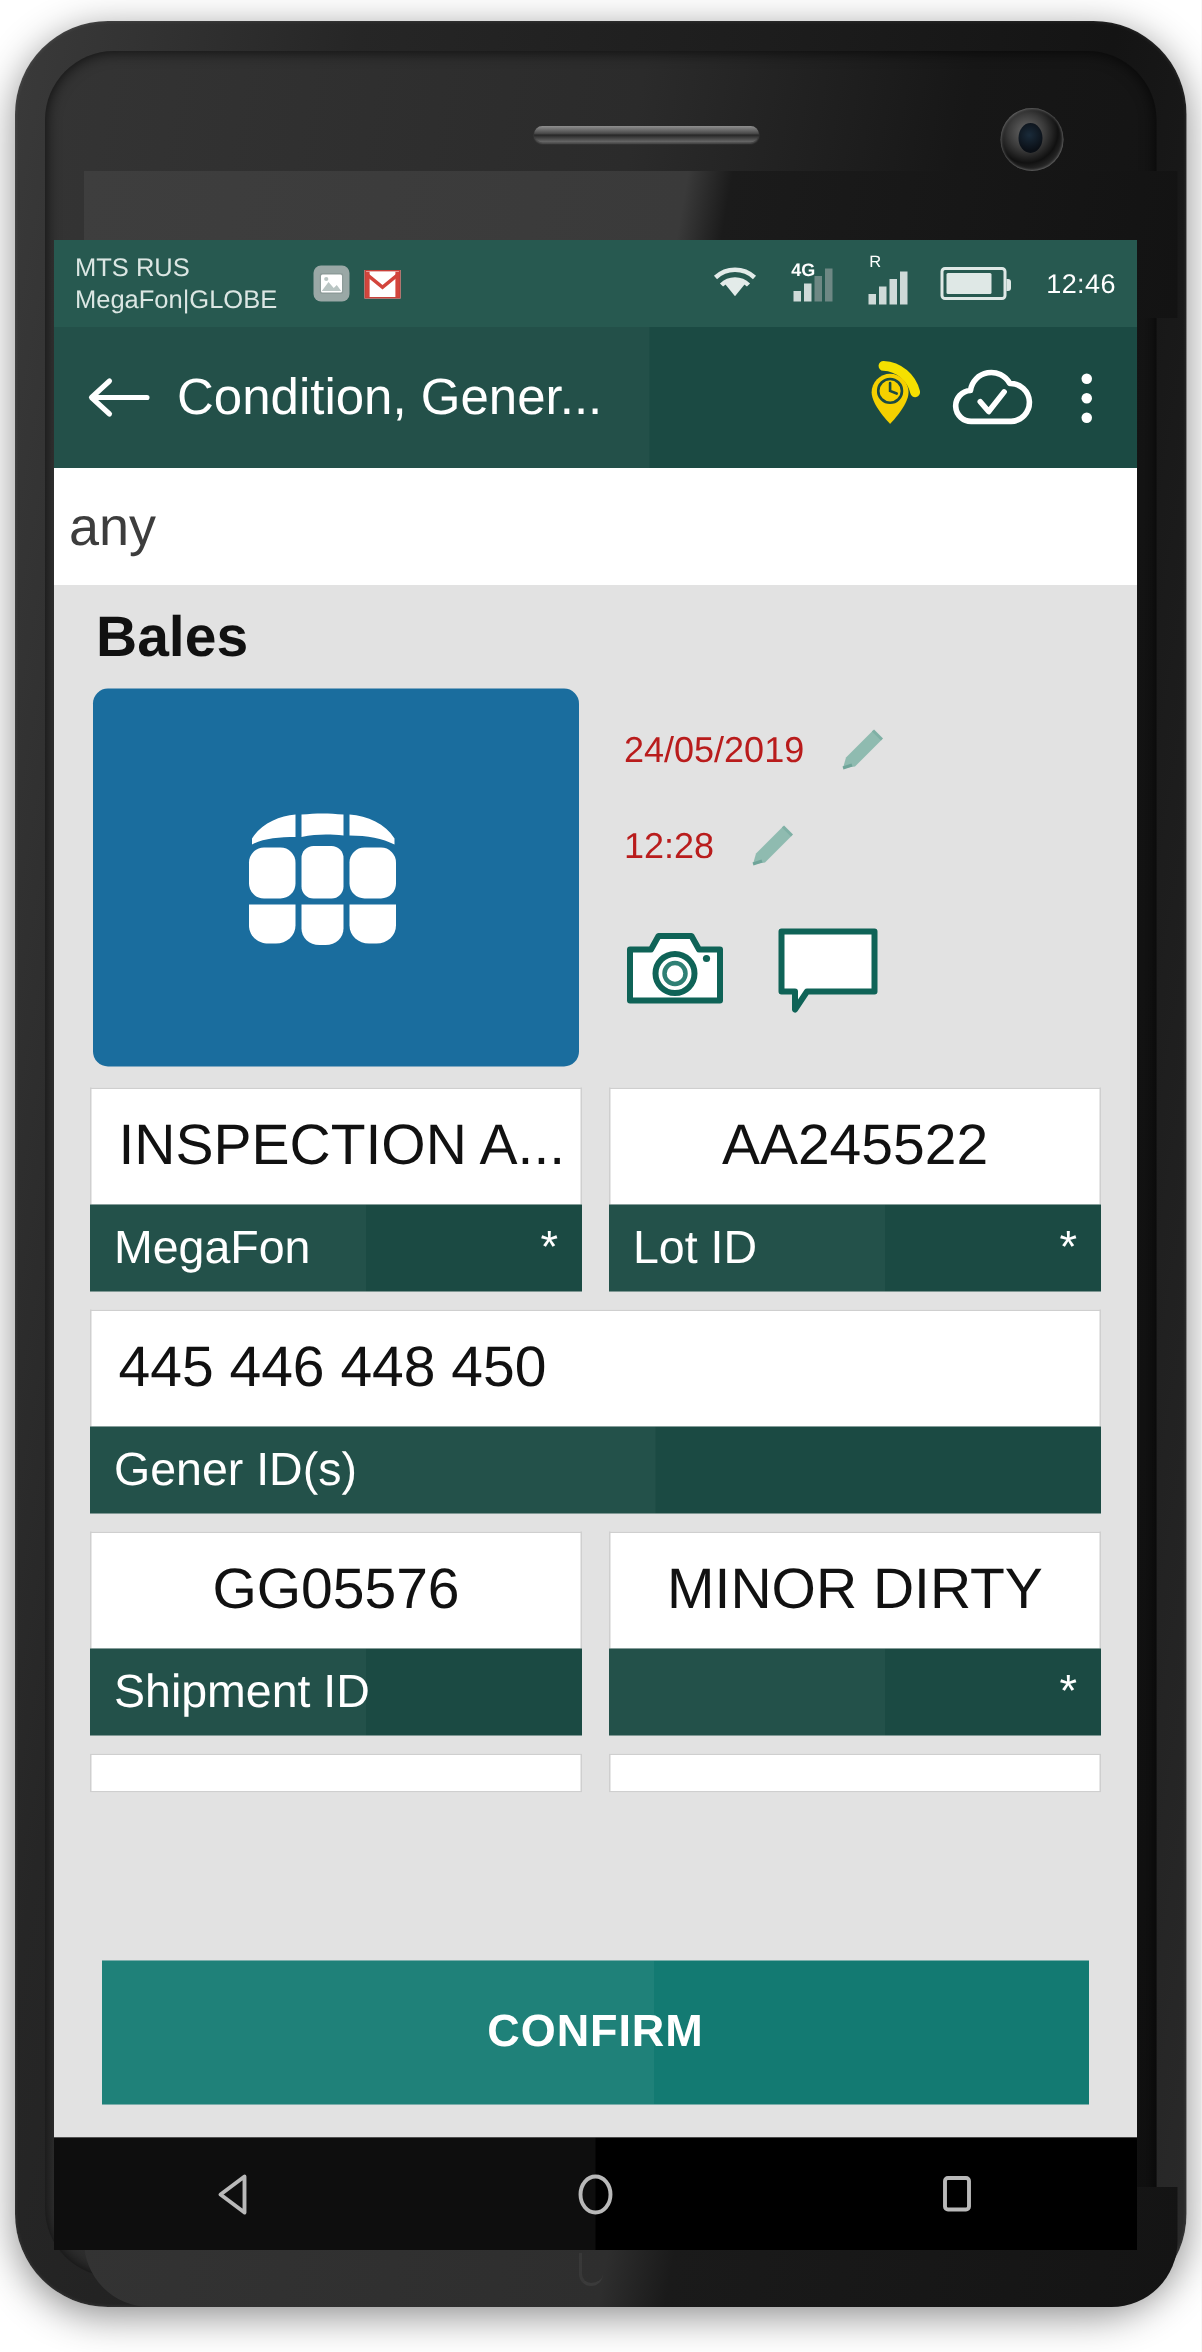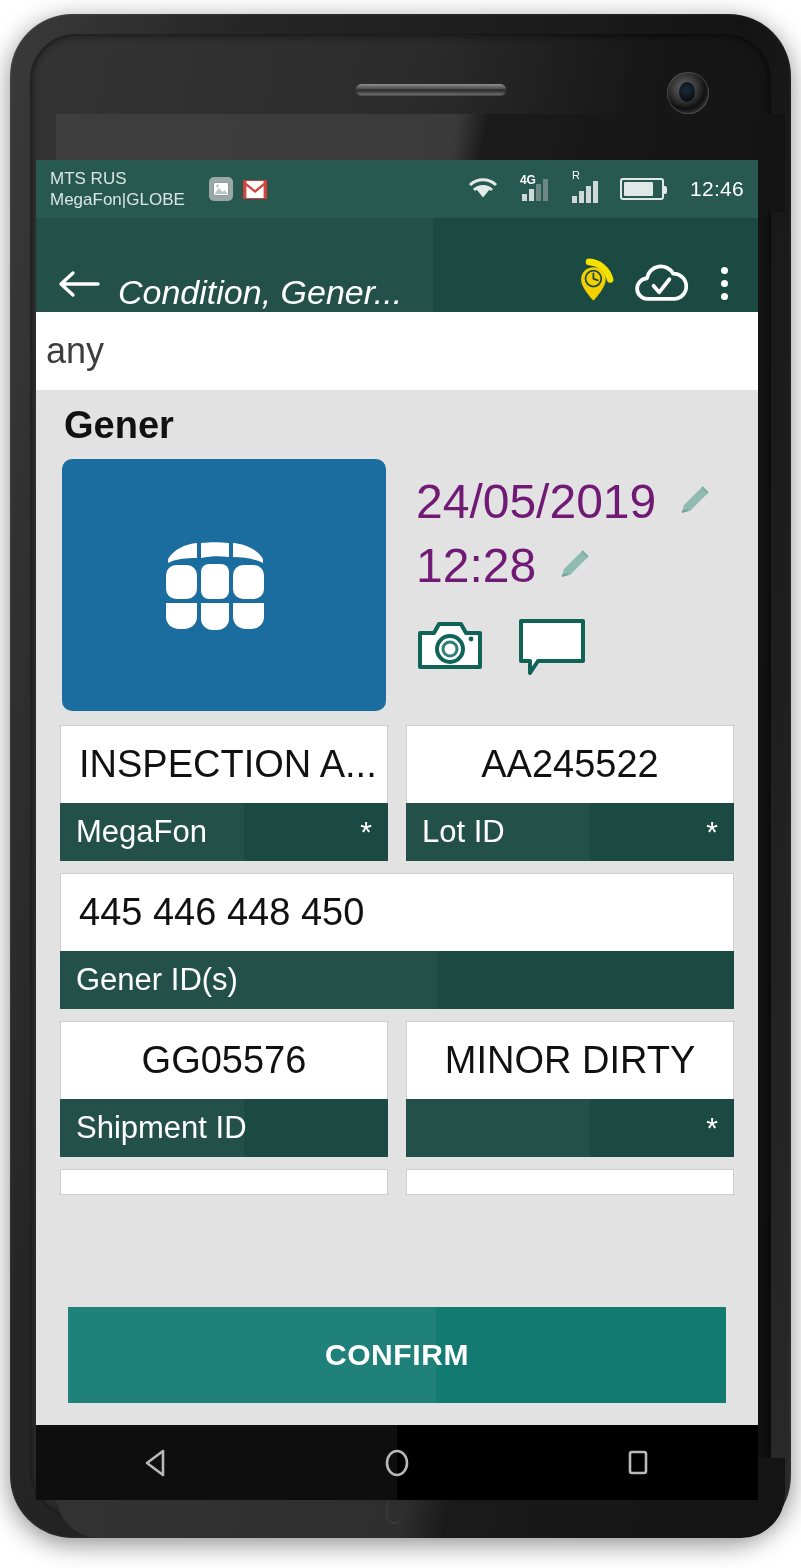--- a/index.html
+++ b/index.html
@@ -109,28 +109,27 @@
   .bars i.b1{height:7px;} .bars i.b2{height:12px;} .bars i.b3{height:17px;} .bars i.b4{height:22px;}
   .bars i.dim{ background:#6e8884; }
   .roam { position:relative; display:flex; align-items:flex-end; }
   .roam .r { position:absolute; top:-6px; left:2px; font-size:11px; color:#fff; }
   .battery {
     width:44px; height:22px; border:2px solid #dfe8e6; border-radius:3px;
     position:relative; display:flex; align-items:center; padding:2px;
   }
   .battery:after{ content:""; position:absolute; right:-5px; top:6px; width:3px; height:8px; background:#dfe8e6; border-radius:0 2px 2px 0;}
   .battery span{ display:block; height:100%; width:82%; background:#dfe8e6; border-radius:1px;}
-  .clock { font-size:21px; color:#ffffff; margin-left:4px; letter-spacing:0.3px; }
+  .clock { font-size:18px; color:#ffffff; margin-left:4px; letter-spacing:0.3px; }
 
   
   .app-bar {
     height: 94px; background:#1b4a43;
-    display:flex; align-items:flex-end; padding: 0 14px;
+    display:flex; align-items:center; padding: 0 14px;
     position: relative;
-    font-style: italic;
   }
   .app-bar:before{
     content:""; position:absolute; left:0; top:0; bottom:0; width:55%;
     background: rgba(255,255,255,0.035); pointer-events:none;
   }
   .back-btn { width:56px; height:56px; display:flex; align-items:center; justify-content:center; flex:0 0 auto; }
   .app-title {
     color:#ffffff; font-size:34px; margin-left:12px; white-space:nowrap;
     overflow:hidden; flex: 1 1 auto;
   }
@@ -153,21 +152,21 @@
     padding: 14px 0 12px 28px;
   }
 
   .hero { display:flex; padding: 0 26px; gap: 0; }
   .bale-card {
     width: 324px; height: 252px; background:#1a6d9e; border-radius:10px;
     display:flex; align-items:center; justify-content:center; flex:0 0 auto;
   }
   .hero-right { flex:1 1 auto; padding-left: 30px; padding-top: 10px; }
   .dt-row { display:flex; align-items:center; gap:18px; height:64px; }
-  .dt-val { font-size:48px; color:#701a75; }
+  .dt-val { font-size:24px; color:#b91c1c; }
   .dt-row .pencil { display:flex; align-items:center; }
   .hero-icons { display:flex; align-items:center; gap:32px; margin-top:18px; }
 
   
   .fields { padding: 14px 24px 0 24px; }
   .frow { display:flex; gap: 18px; margin-bottom: 12px; }
   .field { flex:1 1 0; min-width:0; }
   .field.full { flex: 1 1 100%; }
   .fval {
     background:#ffffff; border:1px solid #cfcfcf; border-bottom:none;
@@ -317,21 +316,21 @@
         </div>
       </div>
     </div>
 
     <div class="search-row">
       <div class="val">any</div>
     </div>
 
     <div class="content">
 
-      <div class="section-title">Gener</div>
+      <div class="section-title">Bales</div>
 
       <div class="hero">
         <div class="bale-card">
           <svg width="160" height="120" viewBox="0 0 160 120">
 
             <path d="M24 34 C30 24 42 19 53 18 L53 33 C42 33 31 34 24 38 Z" fill="#ffffff"></path>
             <path d="M57 18 C67 17 75 17 85 18 L85 32 C75 31 67 31 57 33 Z" fill="#ffffff"></path>
             <path d="M89 18 C101 19 113 24 119 34 L119 38 C111 34 101 32 89 32 Z" fill="#ffffff"></path>
 
             <rect x="22" y="40" width="31" height="34" rx="10" fill="#ffffff"></rect>

